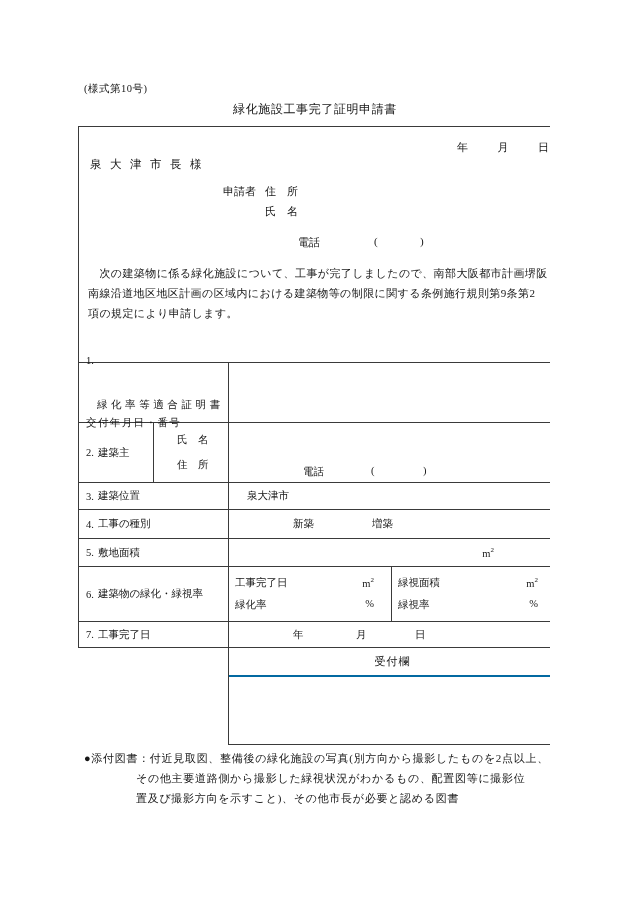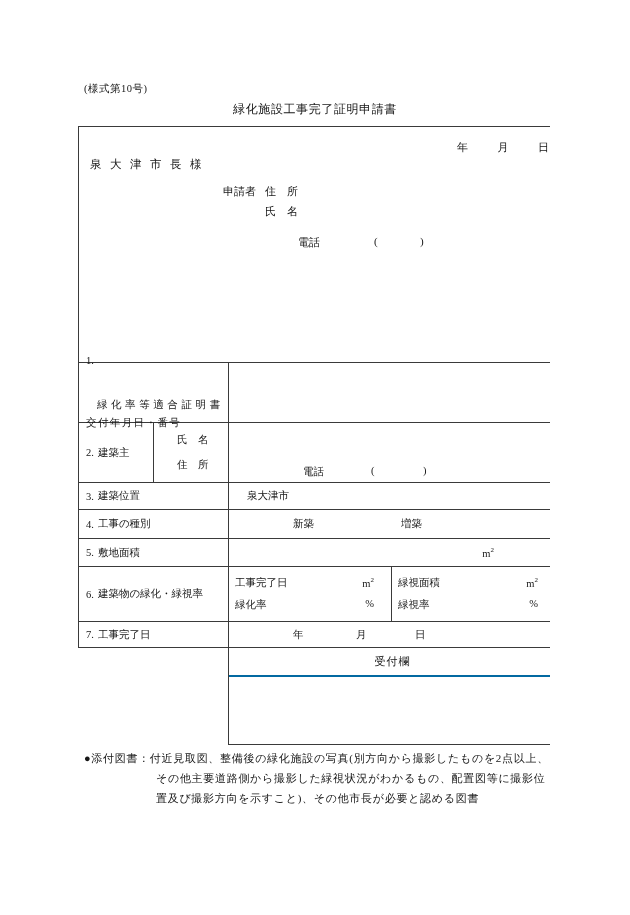--- a/index.html
+++ b/index.html
@@ -44,21 +44,21 @@
   .lline2 { letter-spacing:1.4px; white-space:nowrap; }
   .c1a { width:75px; border-right:1px solid #3a3a3a; box-sizing:border-box;
          display:flex; align-items:center; padding-left:7px; column-gap:4px; }
   .c1b { width:75px; border-right:1px solid #3a3a3a; box-sizing:border-box;
          display:flex; flex-direction:column; justify-content:space-evenly; padding-left:23px; }
   .c2 { flex:1; position:relative; display:flex; align-items:center; }
   .rp1 { position:absolute; top:42px; left:74px; }
   .rp2 { position:absolute; top:42px; left:142px; }
   .rp3 { position:absolute; top:42px; left:194px; }
   .r3 .c2 { padding-left:18px;align-items:center; }
-  .r4 .c2 { padding-left:64px; column-gap:87px; }
+  .r4 .c2 { padding-left:64px; column-gap:58px; }
   .r5 .c2 { justify-content:flex-end; padding-right:62px; }
   .c6 { box-sizing:border-box; display:flex; flex-direction:column;
         justify-content:space-evenly; padding:0 17px 0 6px; }
   .c6a { width:163px; border-right:1px solid #3a3a3a; }
   .c6b { flex:1; padding-right:18px; }
   .c6 .uline { display:flex; justify-content:space-between; white-space:nowrap; }
   .d1 { position:absolute; top:6px; left:64px; }
   .d2 { position:absolute; top:6px; left:127px; }
   .d3 { position:absolute; top:6px; left:186px; }
   sup { font-size:7px; }
@@ -69,21 +69,21 @@
                display:flex; flex-direction:column; }
   .rec-head { height:30px; border-bottom:2px solid #0369a1; box-sizing:border-box;
               display:flex; align-items:center; justify-content:center;
               font-size:11px; letter-spacing:1px; }
   .rec-body { flex:1; }
 
   
   .attachments { left:84px; top:748px; width:486px; font-size:11px;
                  line-height:20px; letter-spacing:0.7px; }
   .attachments div { white-space:nowrap; }
-  .att-ind { margin-left:72px; }
+  .att-ind { margin-left:52px; }
 </style>
 </head>
 <body>
 
 <div class="page">
 
   <div class="abs form-number nw">(様式第10号)</div>
   <div class="abs doc-title nw">緑化施設工事完了証明申請書</div>
 
   <div class="abs box">
@@ -101,20 +101,25 @@
       <span class="ap-col">
         <span class="nw">住　所</span>
         <span class="nw">氏　名</span>
       </span>
     </div>
 
     <span class="ph hp1 nw">電話</span>
     <span class="ph hp2">(</span>
     <span class="ph hp3">)</span>
 
+    <div class="statement">
+      <div>　次の建築物に係る緑化施設について、工事が完了しましたので、南部大阪都市計画堺阪</div>
+      <div>南線沿道地区地区計画の区域内における建築物等の制限に関する条例施行規則第9条第2</div>
+      <div>項の規定により申請します。</div>
+    </div>
 
     <div class="tbl">
 
       <div class="row r1">
         <div class="c1 cmulti">
           <div class="lline">
             <span>1.</span>
             <span class="sp1">緑化率等適合証明書</span>
           </div>
           <div class="lline2">交付年月日・番号</div>

